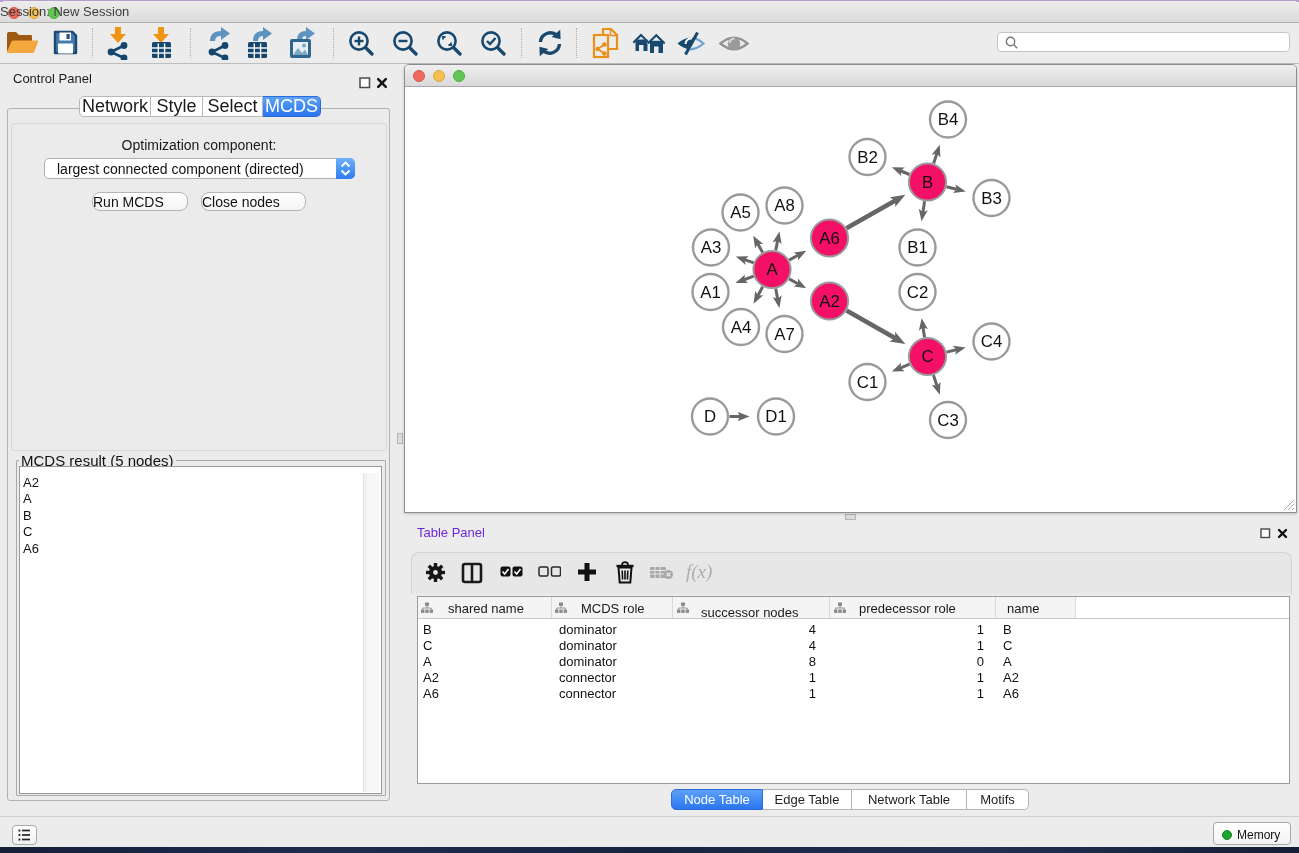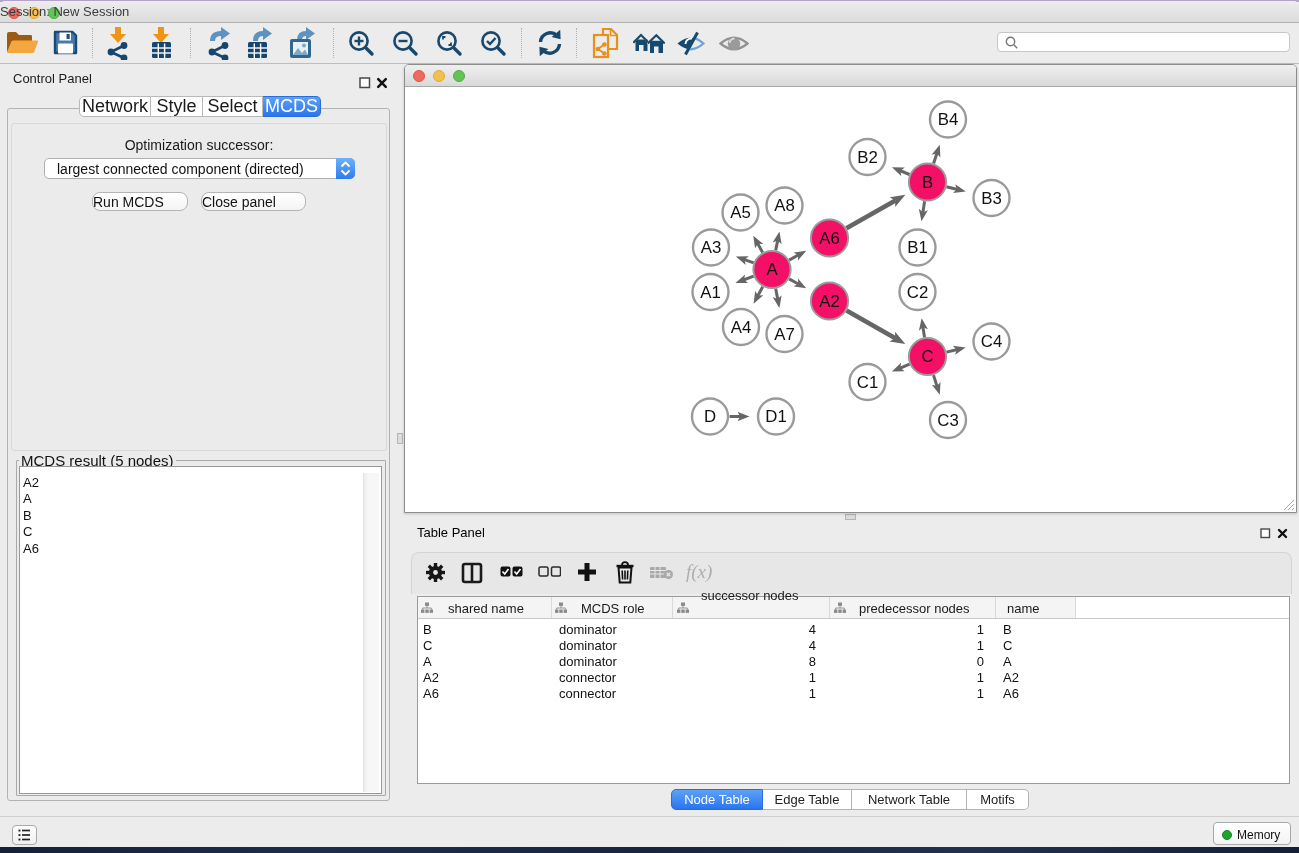--- a/index.html
+++ b/index.html
@@ -186,32 +186,32 @@
   </svg>
 
 <div class="abs" style="left:7px;top:108px;width:383px;height:693px;border:1px solid #b2b2b2;background:#ebebeb;border-radius:3px;"></div>
 
 <div class="seg" style="left:79px;width:72px;border-radius:5px 0 0 5px;">Network</div>
 <div class="seg" style="left:151px;width:52px;border-left:none;">Style</div>
 <div class="seg" style="left:203px;width:60px;border-left:none;">Select</div>
 <div class="seg" style="left:263px;width:58px;border-left:none;border-radius:0 5px 5px 0;background:linear-gradient(#5ea1f7,#2a75ee);color:#fff;border-color:#2a6cd8;">MCDS</div>
 
 <div class="abs" style="left:11px;top:123px;width:376px;height:328px;border:1px solid #d8d8d8;border-radius:3px;"></div>
-<div class="abs" style="left:8px;top:137px;width:382px;text-align:center;font-size:14px;color:#1a1a1a;">Optimization successor:</div>
+<div class="abs" style="left:8px;top:137px;width:382px;text-align:center;font-size:14px;color:#1a1a1a;">Optimization component:</div>
 
 <div class="abs" style="left:44px;top:158px;width:311px;height:21px;background:#fff;border:1px solid #b0b0b0;border-radius:5px;">
   <div class="abs" style="left:12px;top:1px;font-size:14px;color:#111;line-height:19px;">largest connected component (directed)</div>
   <div class="abs" style="right:-1px;top:-1px;width:19px;height:21px;border-radius:0 5px 5px 0;background:linear-gradient(#6db2fb,#2d7bf0);">
     <svg width="19" height="21">
         <path d="M5.5,8.5 L9.5,4.5 L13.5,8.5 M5.5,12.5 L9.5,16.5 L13.5,12.5" fill="none" stroke="#fff" stroke-width="1.8" stroke-linejoin="round"></path>
       </svg>
   </div>
 </div>
 <div class="btn" style="left:92px;top:192px;width:96px;height:19px;line-height:18px;">Run MCDS</div>
-<div class="btn" style="left:201px;top:192px;width:105px;height:19px;line-height:18px;">Close panel</div>
+<div class="btn" style="left:201px;top:192px;width:105px;height:19px;line-height:18px;">Close nodes</div>
 
 <fieldset class="abs" style="left:16px;top:452px;width:370px;height:344px;border:1px solid #a9a9a9;border-radius:1px;">
 <legend style="font-size:15px;color:#111;margin-left:2px;padding:0 2px;">MCDS result (5 nodes)</legend>
 </fieldset>
 <div class="abs" style="left:19px;top:466px;width:363px;height:328px;background:#fff;border:1px solid #989898;">
   <div class="abs" style="left:3px;top:8px;font-size:13px;color:#111;line-height:16.4px;">A2<br>A<br>B<br>C<br>A6</div>
   <div class="abs" style="right:2px;top:6px;width:16px;height:319px;background:linear-gradient(90deg,#ededed,#f7f7f7 30%,#f7f7f7);border-left:1px solid #e3e3e3;"></div>
 </div>
 
 <div class="abs" style="left:397px;top:433px;width:6px;height:11px;background:#dcdcdc;border:1px solid #b5b5b5;"></div>
@@ -295,21 +295,21 @@
 <text x="512.5" y="166.3" text-anchor="middle" font-size="16.8" fill="#111" font-family="Liberation Sans, sans-serif">B1</text>
 <text x="512.5" y="210.8" text-anchor="middle" font-size="16.8" fill="#111" font-family="Liberation Sans, sans-serif">C2</text>
 <text x="586.5" y="260.3" text-anchor="middle" font-size="16.8" fill="#111" font-family="Liberation Sans, sans-serif">C4</text>
 <text x="462.5" y="300.8" text-anchor="middle" font-size="16.8" fill="#111" font-family="Liberation Sans, sans-serif">C1</text>
 <text x="543.0" y="338.8" text-anchor="middle" font-size="16.8" fill="#111" font-family="Liberation Sans, sans-serif">C3</text>
 <text x="305.0" y="335.3" text-anchor="middle" font-size="16.8" fill="#111" font-family="Liberation Sans, sans-serif">D</text>
 <text x="371.0" y="335.3" text-anchor="middle" font-size="16.8" fill="#111" font-family="Liberation Sans, sans-serif">D1</text>
 </svg>
 
 </svg>
-<div class="abs" style="left:417px;top:525px;font-size:13px;color:#000000;text-align:center;">Table Panel</div>
+<div class="abs" style="left:417px;top:525px;font-size:13px;color:#6d28d9;text-align:center;">Table Panel</div>
 <svg class="abs" style="left:1260px;top:528px;" width="11" height="11">
     <rect x="1" y="1" width="8.5" height="8.5" fill="#fdfdfd" stroke="#4a4a4a" stroke-width="1.4"></rect>
   </svg>
 <svg class="abs" style="left:1277px;top:528px;" width="11" height="11">
     <path d="M2,2 L9,9 M9,2 L2,9" stroke="#111" stroke-width="2.4" stroke-linecap="round"></path>
   </svg>
 
 <div class="abs" style="left:411px;top:552px;width:881px;height:42px;background:#e7e7e7;border:1px solid #d4d4d4;border-radius:8px 8px 0 0;border-bottom:none;"></div>
 
 <svg class="abs" style="left:424px;top:561px;" width="23" height="23" viewBox="0 0 23 23">
@@ -409,22 +409,22 @@
     <g fill="#8a8a8a">
       <rect x="4" y="0.5" width="4" height="3.4"></rect>
       <rect x="0" y="7.5" width="3.4" height="3.4"></rect>
       <rect x="4.3" y="7.5" width="3.4" height="3.4"></rect>
       <rect x="8.6" y="7.5" width="3.4" height="3.4"></rect>
     </g>
     <path d="M6,4 v2 M1.7,7.5 v-1.5 h8.6 v1.5" fill="none" stroke="#8a8a8a" stroke-width="0.9"></path>
   </svg>
 <div class="abs" style="left:448px;top:601px;font-size:13px;color:#1a1a1a;">shared name</div>
 <div class="abs" style="left:581px;top:601px;font-size:13px;color:#1a1a1a;">MCDS role</div>
-<div class="abs" style="left:701px;top:588px;font-size:13px;color:#1a1a1a;">successor nodes</div>
-<div class="abs" style="left:859px;top:601px;font-size:13px;color:#1a1a1a;">predecessor nodes</div>
+<div class="abs" style="left:701px;top:605px;font-size:13px;color:#1a1a1a;">successor nodes</div>
+<div class="abs" style="left:859px;top:601px;font-size:13px;color:#1a1a1a;">predecessor role</div>
 <div class="abs" style="left:1007px;top:601px;font-size:13px;color:#1a1a1a;">name</div>
 
 <div class="rowtxt" style="left:423px;top:622px;">B</div>
 <div class="rowtxt" style="left:559px;top:622px;">dominator</div>
 <div class="rowtxt" style="left:766px;top:622px;width:50px;text-align:right;">4</div>
 <div class="rowtxt" style="left:934px;top:622px;width:50px;text-align:right;">1</div>
 <div class="rowtxt" style="left:1003px;top:622px;">B</div>
 <div class="rowtxt" style="left:423px;top:638px;">C</div>
 <div class="rowtxt" style="left:559px;top:638px;">dominator</div>
 <div class="rowtxt" style="left:766px;top:638px;width:50px;text-align:right;">4</div>

